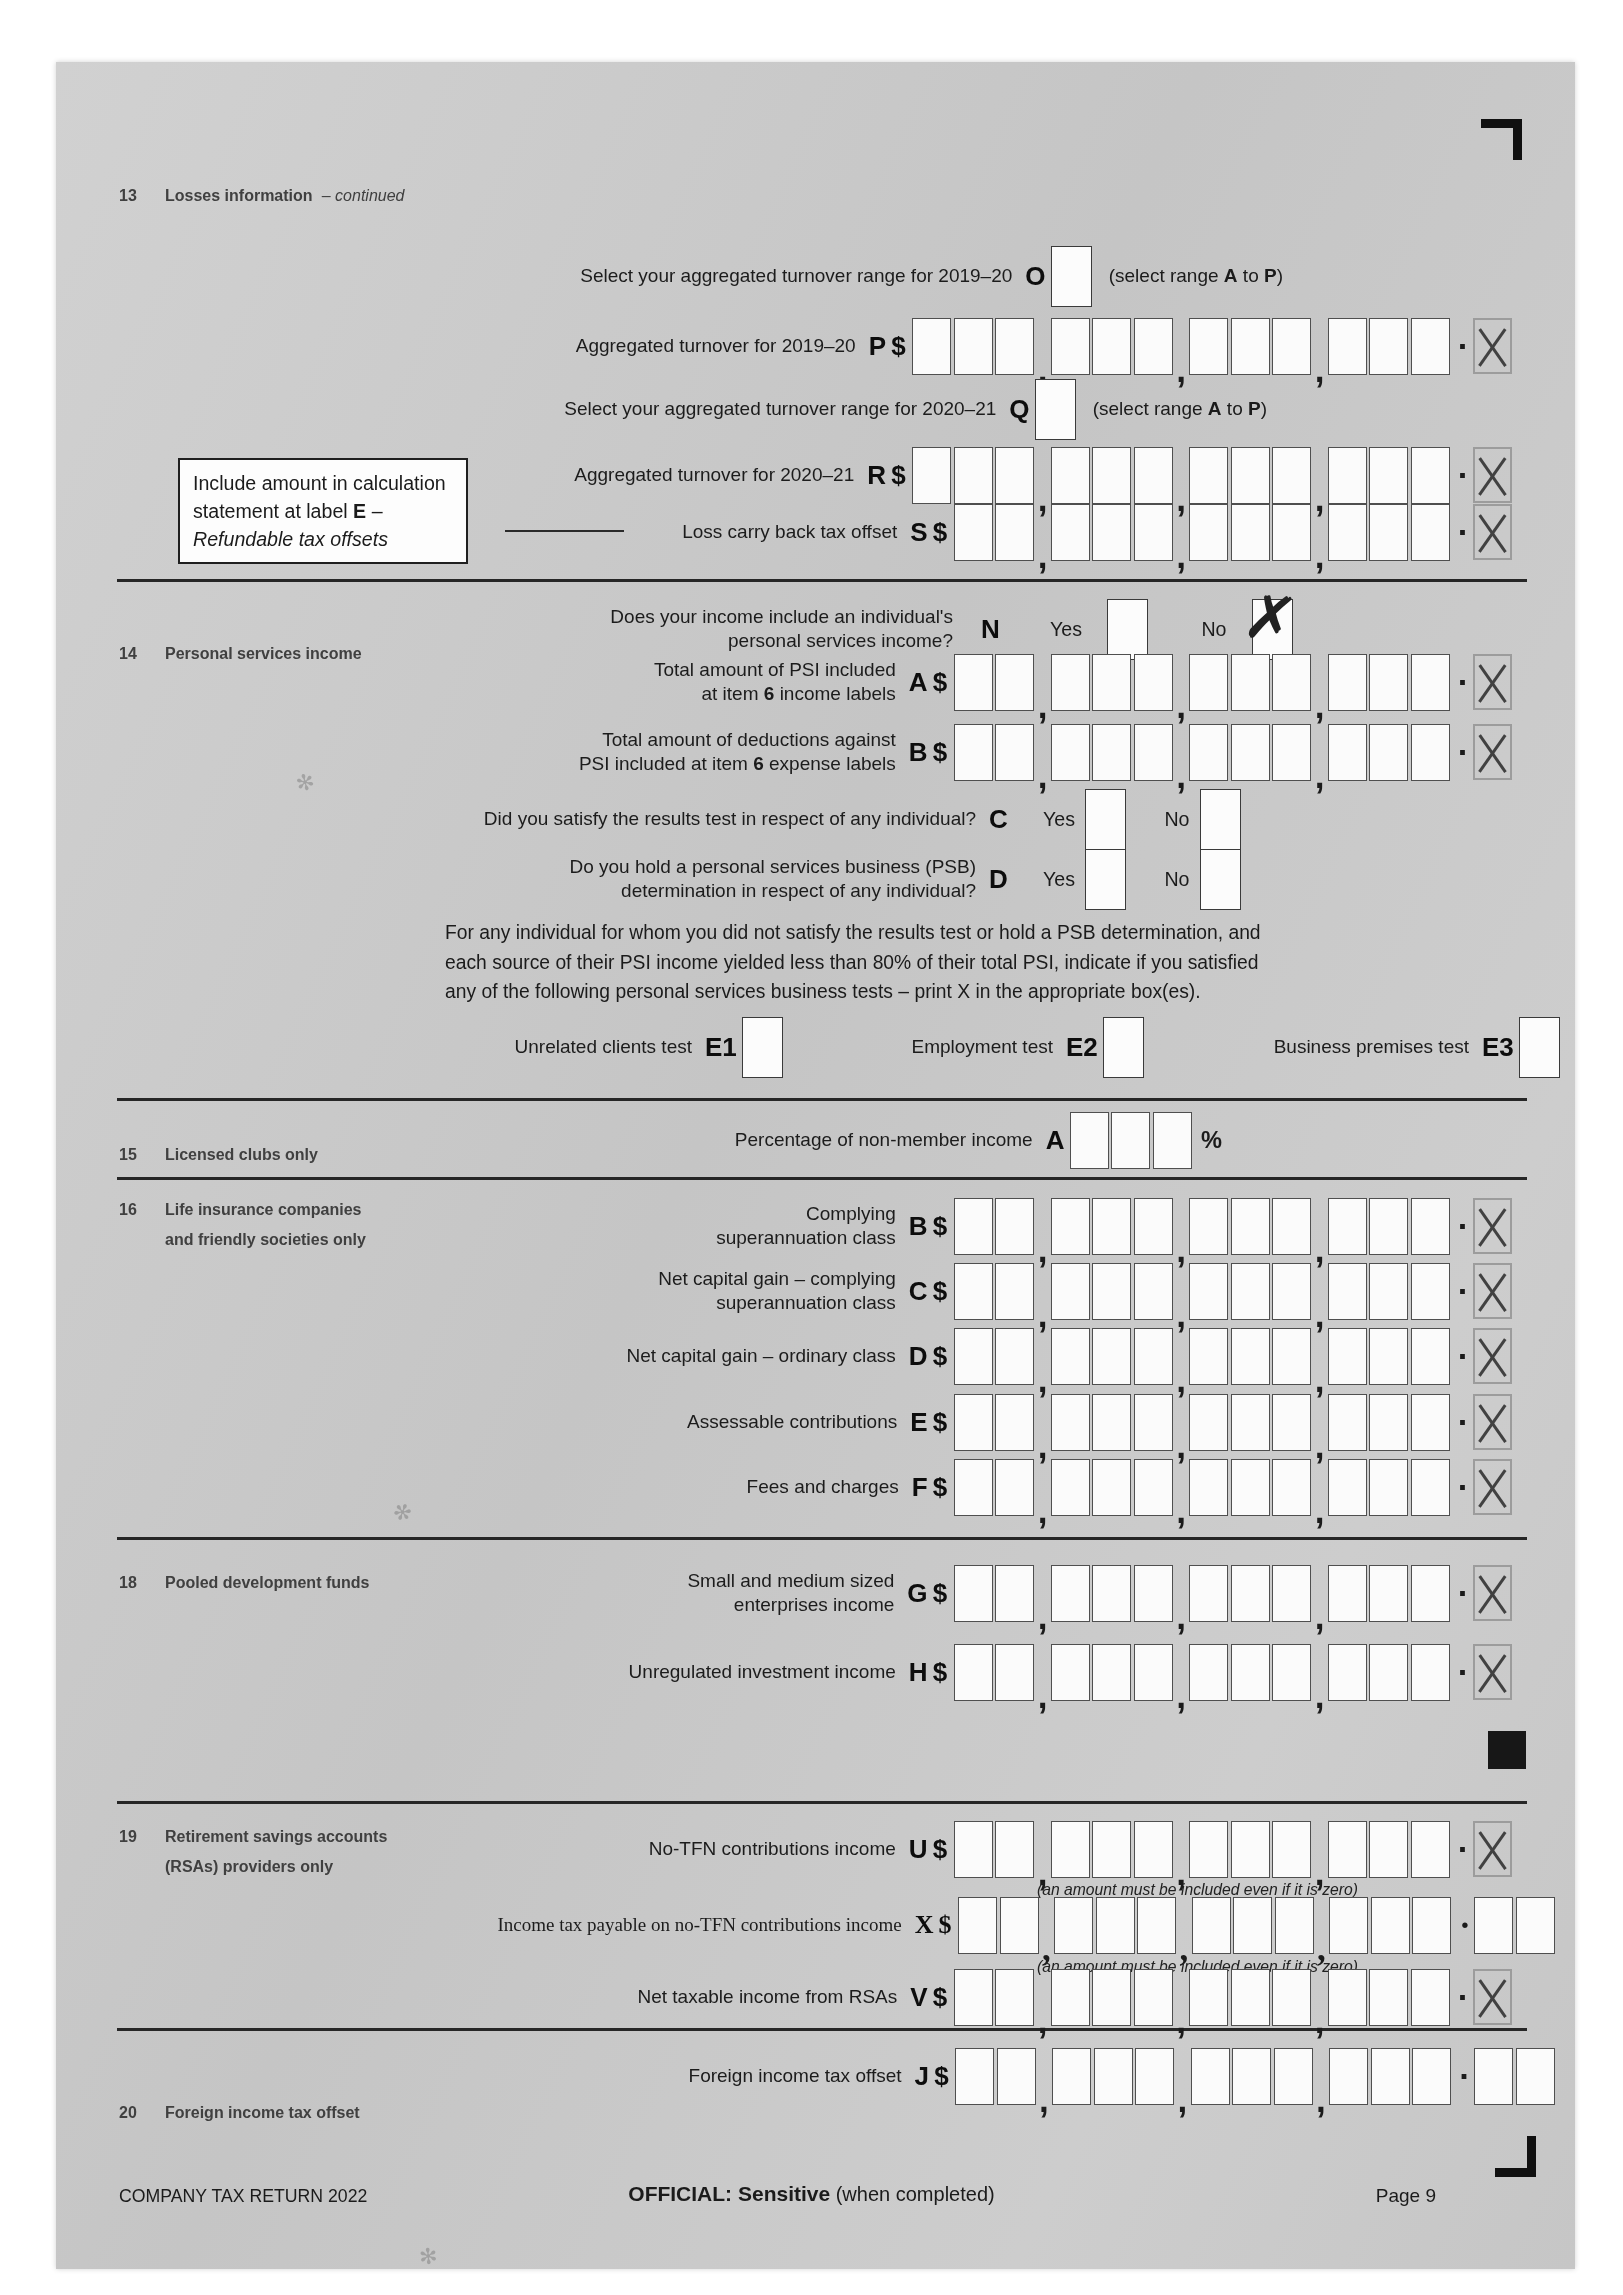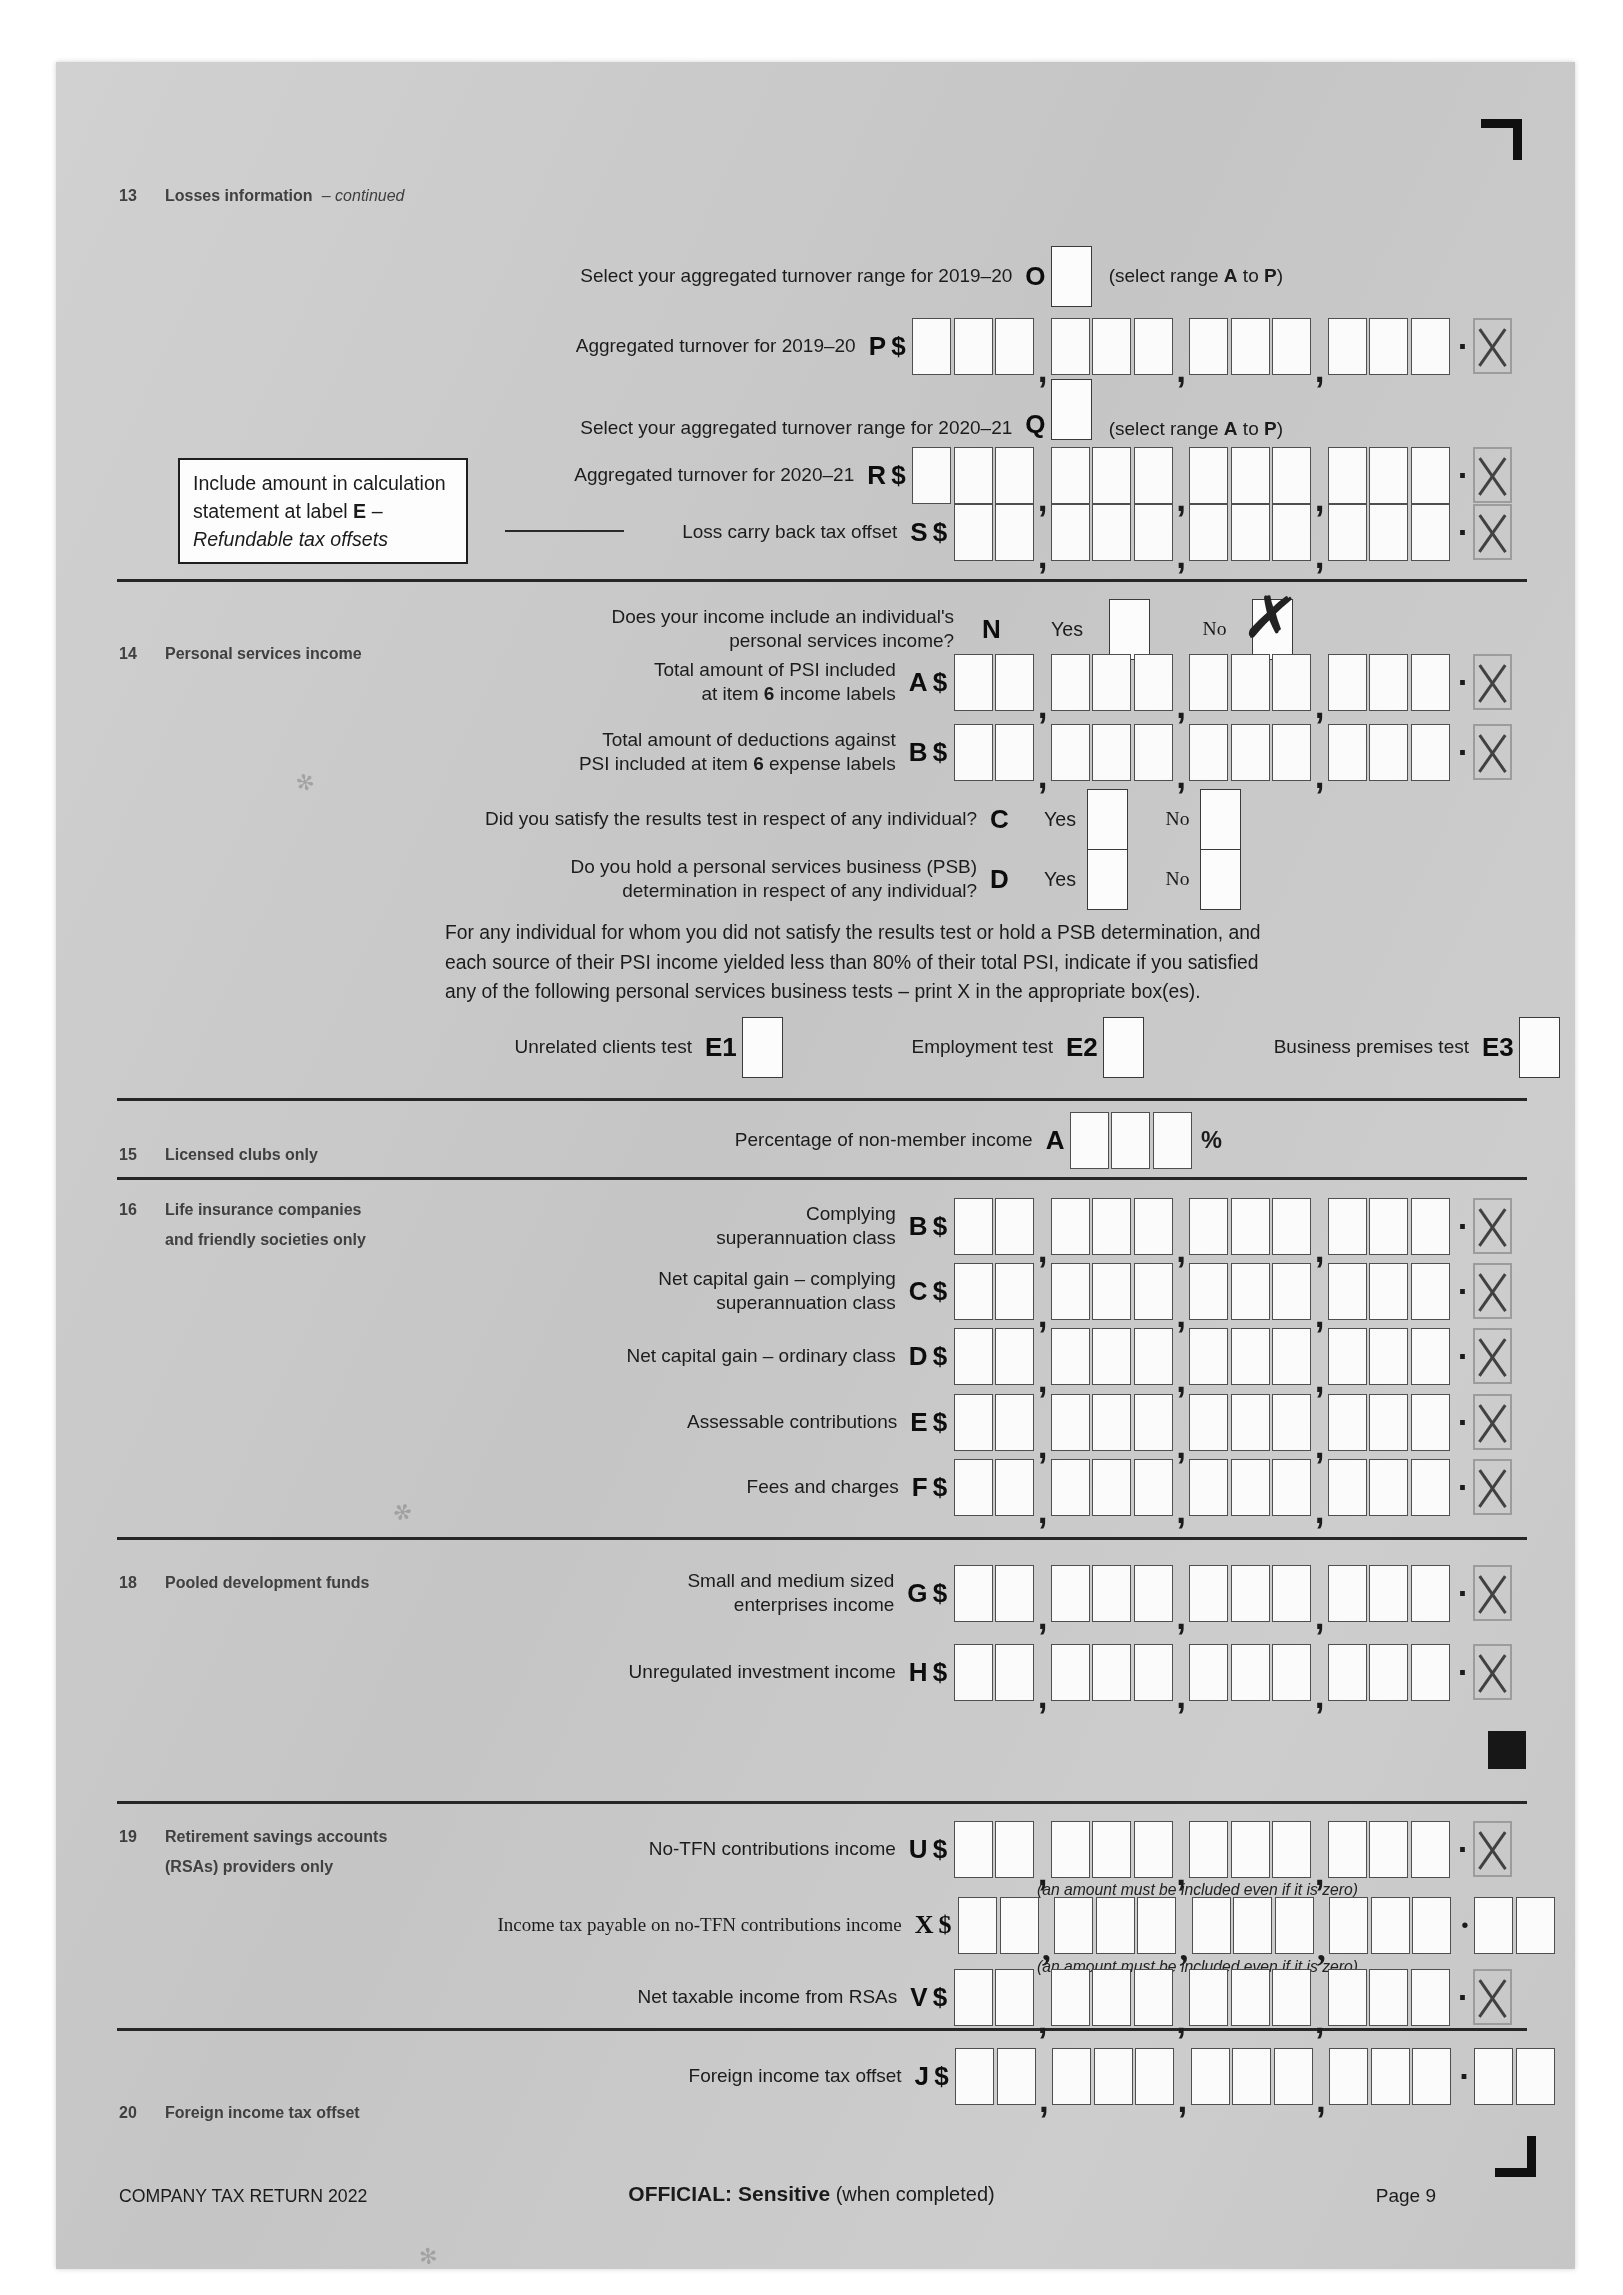--- a/index.html
+++ b/index.html
@@ -18,21 +18,21 @@
   .dbox{width:37px;height:55px;background:#fbfbfb;border:1.3px solid #4f4f4f;box-sizing:content-box;}
   .comma{font-size:35px;font-weight:700;line-height:1;align-self:flex-end;margin:0 3.3px -11.8px 3.3px;}
   .cent-dot{font-size:34px;font-weight:700;margin:0 3.9px 0 7.9px;}
   .xbox{position:relative;width:35px;height:52px;border:2px solid #9c9c9c;overflow:hidden;}
   .xbox::before,.xbox::after{content:"";position:absolute;top:50%;left:-14%;width:128%;height:3.3px;background:#414141;}
   .xbox::before{transform:rotate(55deg);}
   .xbox::after{transform:rotate(-55deg);}
   .checkbox{width:39px;height:59px;background:#fcfcfc;border:1.3px solid #3a3a3a;position:relative;}
   .yn{font-size:19.6px;}
   .yn.yes{margin:0 10.5px 0 30px;}
-  .yn.no{margin:0 10.5px 0 38px;font-family:Liberation Serif, serif;}
+  .yn.no{margin:0 10.5px 0 38px;}
   .paren{font-size:19px;margin-left:17px;}
   .pct{font-size:23.6px;font-weight:700;margin-left:9.2px;}
   .handmark{position:absolute;left:-9.2px;top:-13px;font-size:63px;font-weight:700;color:#222;
             transform:rotate(9deg);line-height:1;font-family:"DejaVu Sans",sans-serif;}
   .sechead{position:absolute;display:flex;font-size:16px;font-weight:700;color:#404040;line-height:30px;}
   .secnum{width:46px;flex:none;}
   .sufx{font-weight:400;margin-left:9.2px;}
   .hr{position:absolute;left:117px;width:1410px;height:2.6px;background:#262626;}
   .callout{position:absolute;background:#fdfdfd;border:2px solid #1f1f1f;padding:9.2px 13px;
            font-size:19.6px;line-height:28px;box-sizing:border-box;}
@@ -135,21 +135,21 @@
       </span>
       <span class="comma">,</span>
       <span class="grp">
         <span class="dbox"></span>
         <span class="dbox"></span>
         <span class="dbox"></span>
       </span>
       <span class="cent-dot">·</span>
       <span class="xbox"></span>
     </div>
-    <div class="row cbrow" style="top: 378px; right: 340px; align-items: flex-end;">
+    <div class="row cbrow" style="top: 378px; right: 356px;">
       <div class="lab">Select your aggregated turnover range for 2020–21</div>
       <span class="letter">Q</span>
       <span class="checkbox"></span>
       <span class="paren">(select range <b>A</b> to <b>P</b>)</span>
     </div>
     <div class="row" style="top: 446px; right: 111px;">
       <div class="lab">Aggregated turnover for 2020–21</div>
       <span class="letter">R</span>
       <span class="dollar">$</span>
       <span class="grp">

